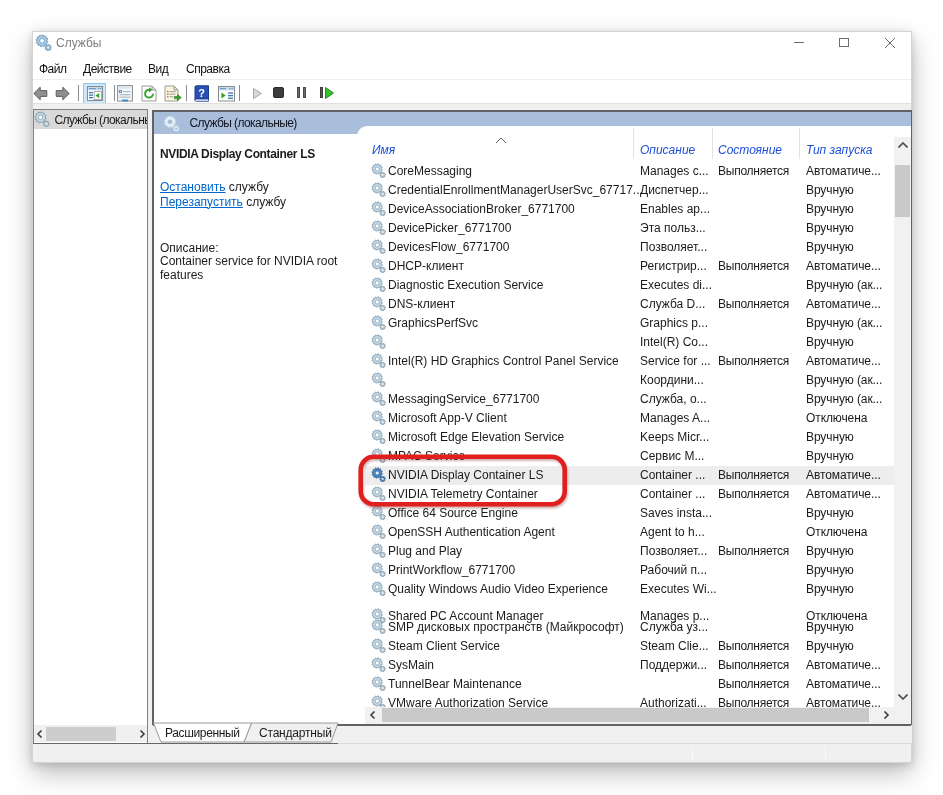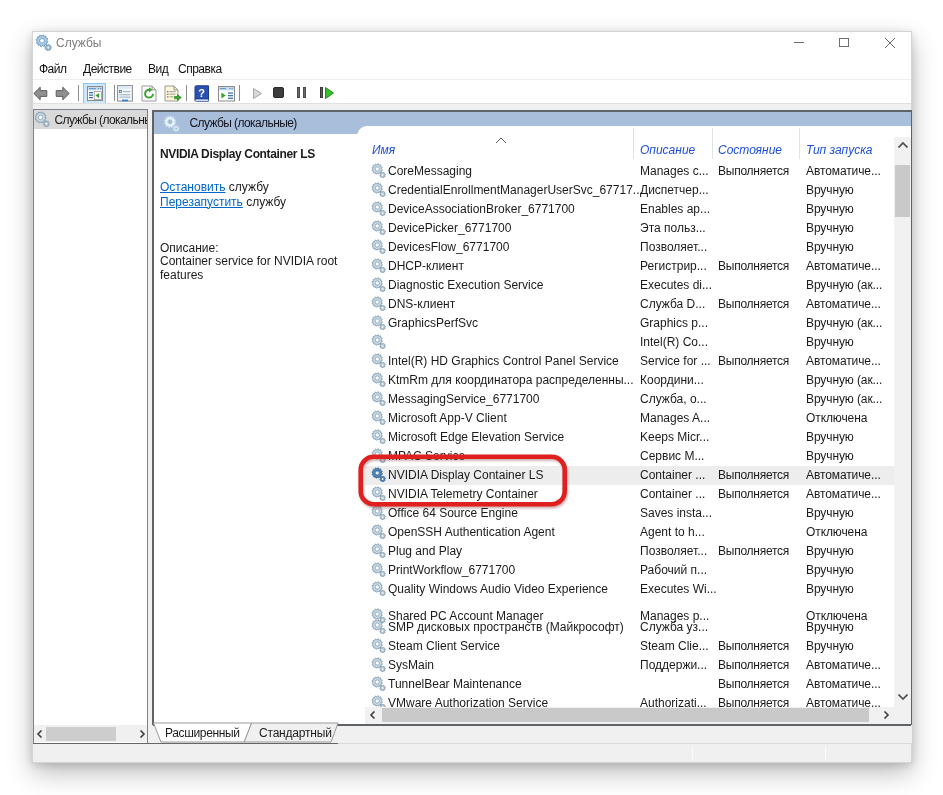--- a/index.html
+++ b/index.html
@@ -106,21 +106,21 @@
 
   <div class="abs" style="left:794px;top:42px;width:10px;height:1px;background:#6e6e6e"></div>
   <div class="abs" style="left:839px;top:38px;width:10px;height:9px;border:1px solid #6e6e6e"></div>
   <svg class="abs" style="left:884px;top:37px" width="12" height="12" viewBox="0 0 12 12">
       <path d="M1 1 L11 11 M11 1 L1 11" stroke="#6e6e6e" stroke-width="1"></path>
     </svg>
 
   <div class="menu" style="left:39px">Файл</div>
   <div class="menu" style="left:83px">Действие</div>
   <div class="menu" style="left:148px">Вид</div>
-  <div class="menu" style="left:178px">Справка</div>
+  <div class="menu" style="left:186px">Справка</div>
   <div class="line" style="left:33px;top:79px;width:878px;height:1px;background:#eeeeee"></div>
 
   <svg class="abs" style="left:32.5px;top:85.5px" width="15" height="15" viewBox="0 0 15 15">
     <path d="M7.2 1.2 L7.2 4.6 L13.8 4.6 L13.8 10.4 L7.2 10.4 L7.2 13.8 L0.8 7.5 Z" fill="#8f8f8f" stroke="#5f5f5f" stroke-width="1"></path>
   </svg>
 
   <svg class="abs" style="left:54.5px;top:85.5px" width="15" height="15" viewBox="0 0 15 15">
     <path d="M7.8 1.2 L7.8 4.6 L1.2 4.6 L1.2 10.4 L7.8 10.4 L7.8 13.8 L14.2 7.5 Z" fill="#8f8f8f" stroke="#5f5f5f" stroke-width="1"></path>
   </svg>
   <div class="tsep" style="left:77.5px"></div>
@@ -346,21 +346,20 @@
         </svg>
         <span class="c-name">Intel(R) HD Graphics Control Panel Service</span>
         <span class="c-desc">Service for ...</span>
         <span class="c-state">Выполняется</span>
         <span class="c-type">Автоматиче...</span>
       </div>
 <div class="lrow" style="top:210.5px">
         <svg class="gico" width="15" height="15" viewBox="0 0 16 16">
           <use href="#gearrow"></use>
         </svg>
-        <span class="c-name">KtmRm для координатора распределенны...</span>
         <span class="c-desc">Координи...</span>
         <span class="c-state"></span>
         <span class="c-type">Вручную (ак...</span>
       </div>
 <div class="lrow" style="top:229.5px">
         <svg class="gico" width="15" height="15" viewBox="0 0 16 16">
           <use href="#gearrow"></use>
         </svg>
         <span class="c-name">MessagingService_6771700</span>
         <span class="c-desc">Служба, о...</span>

